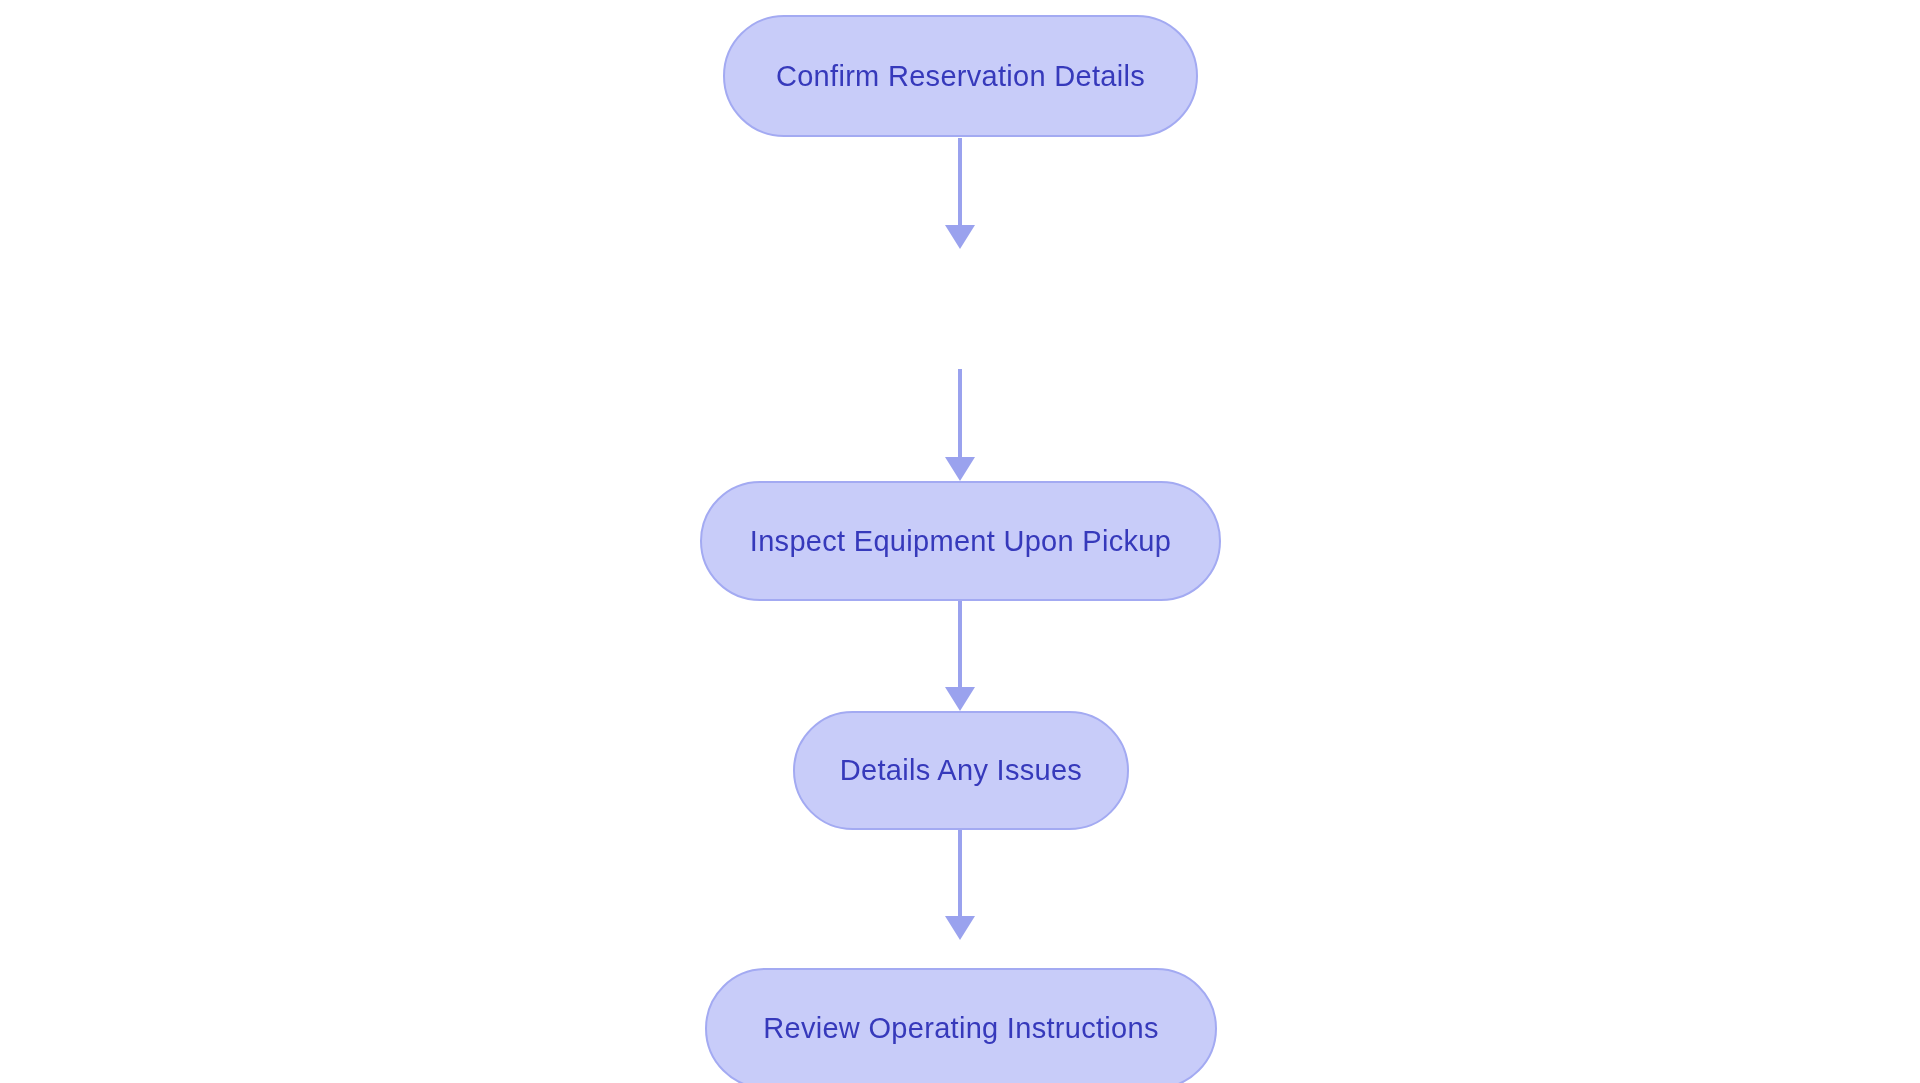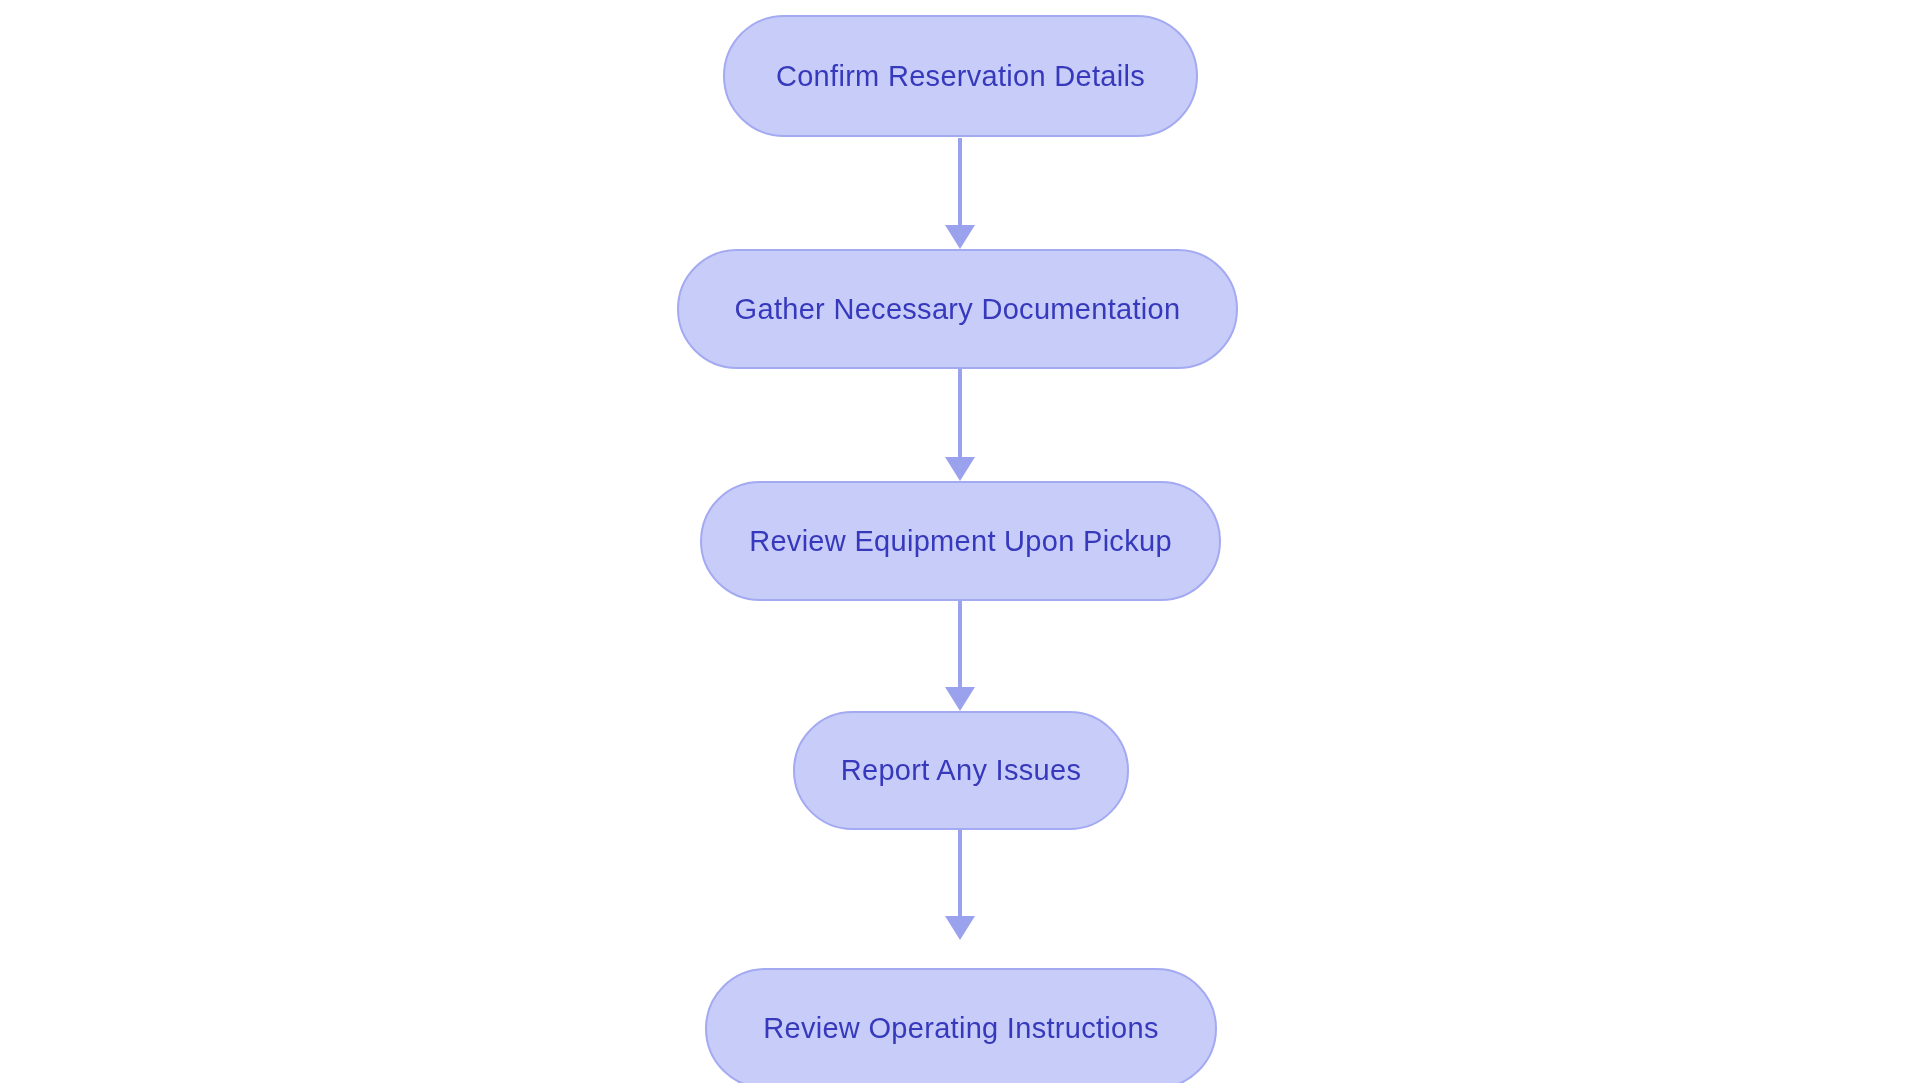--- a/index.html
+++ b/index.html
@@ -84,40 +84,37 @@
 
   <div class="node node-1">
     <span class="node-label">Confirm Reservation Details</span>
   </div>
 
   <div class="arrow arrow-1">
     <div class="arrow-stem"></div>
     <div class="arrow-head"></div>
   </div>
 
-  <div class="node node-2">
-    <span class="node-label">Gather Necessary Documentation</span>
-  </div>
 
   <div class="arrow arrow-2">
     <div class="arrow-stem"></div>
     <div class="arrow-head"></div>
   </div>
 
   <div class="node node-3">
-    <span class="node-label">Review Equipment Upon Pickup</span>
+    <span class="node-label">Inspect Equipment Upon Pickup</span>
   </div>
 
   <div class="arrow arrow-3">
     <div class="arrow-stem"></div>
     <div class="arrow-head"></div>
   </div>
 
   <div class="node node-4">
-    <span class="node-label">Report Any Issues</span>
+    <span class="node-label">Details Any Issues</span>
   </div>
 
   <div class="arrow arrow-4">
     <div class="arrow-stem"></div>
     <div class="arrow-head"></div>
   </div>
 
   <div class="node node-5">
     <span class="node-label">Review Operating Instructions</span>
   </div>

